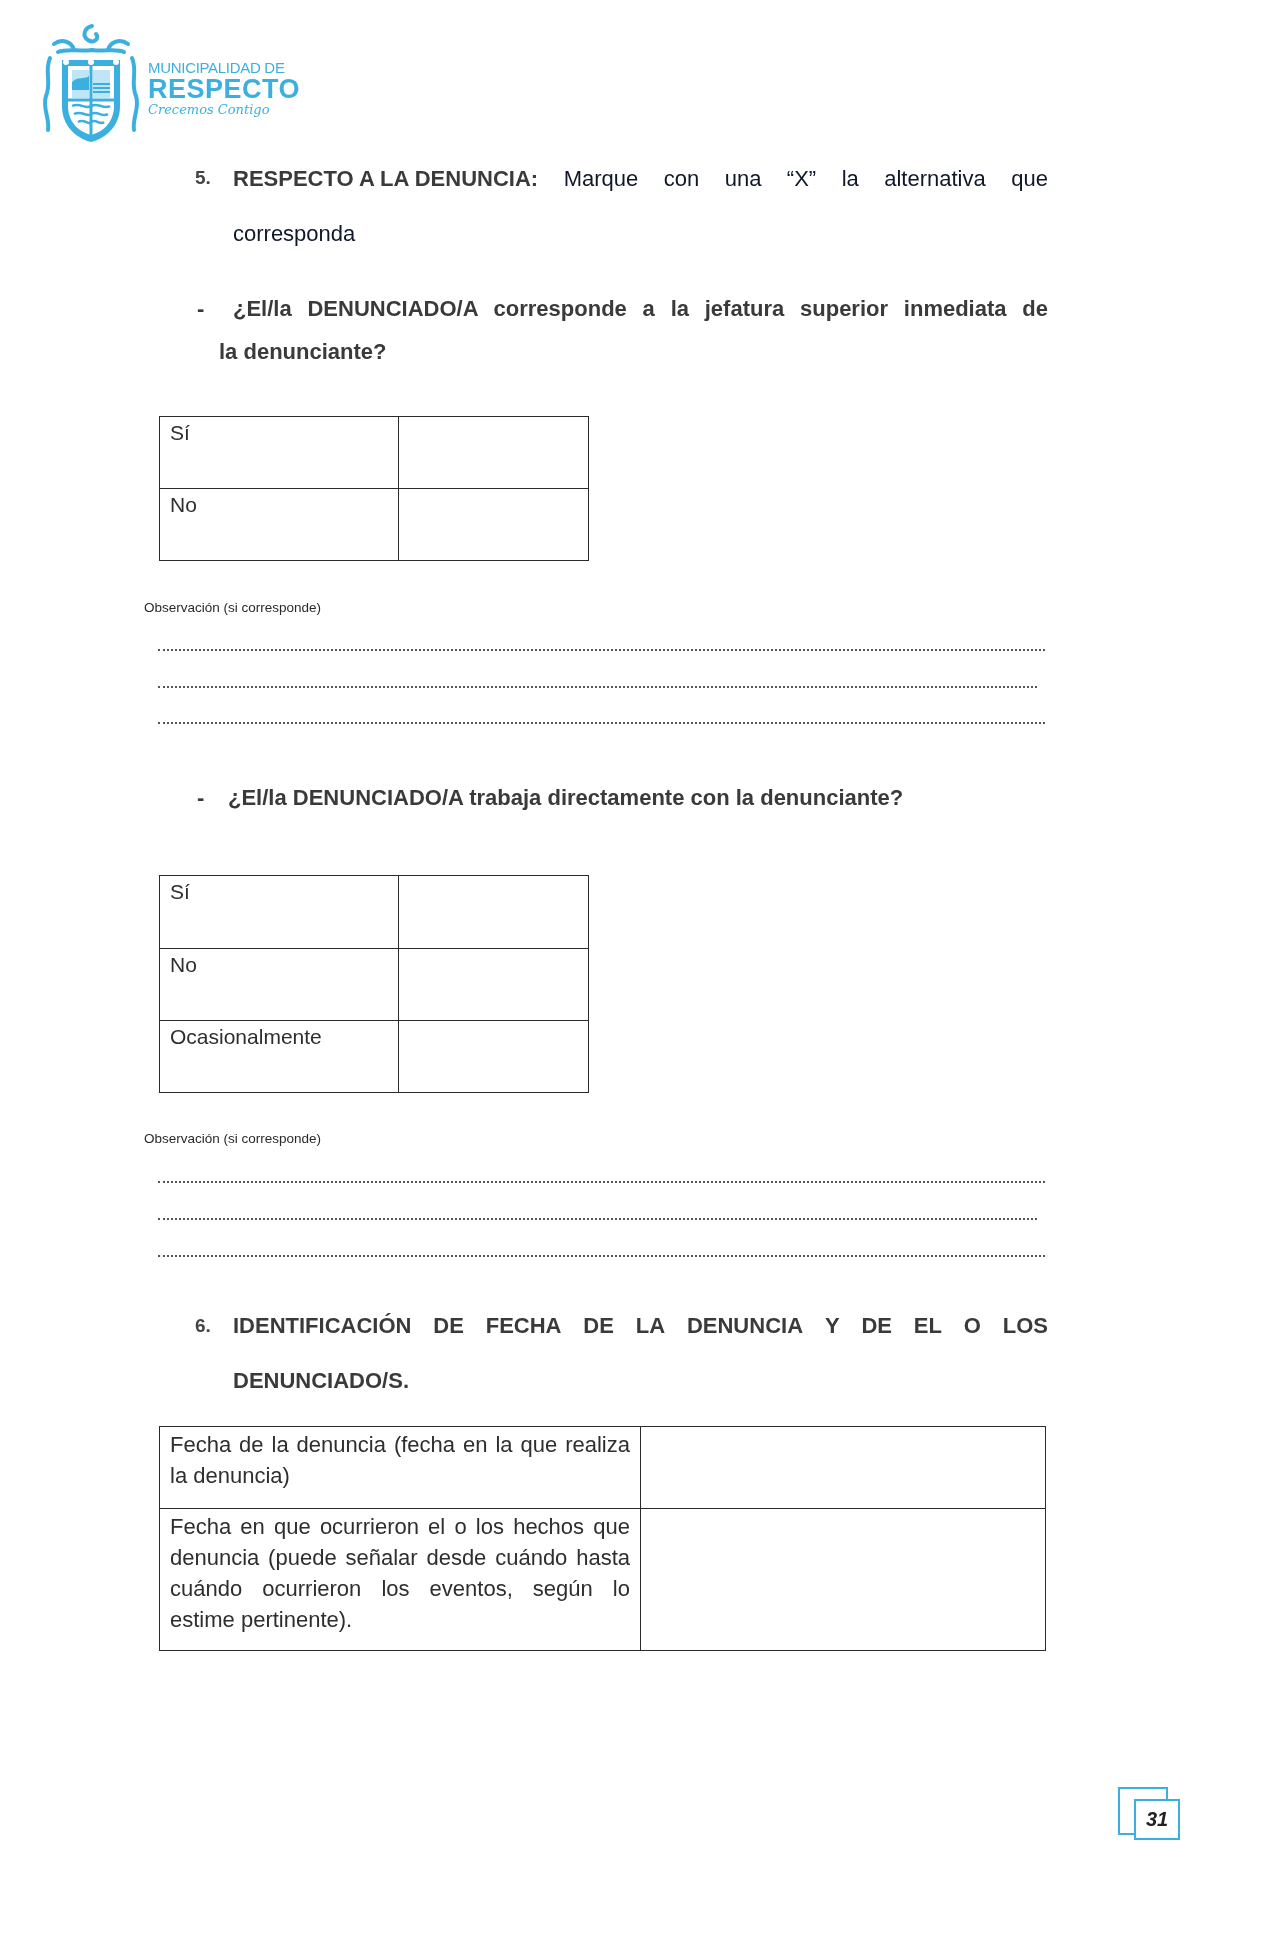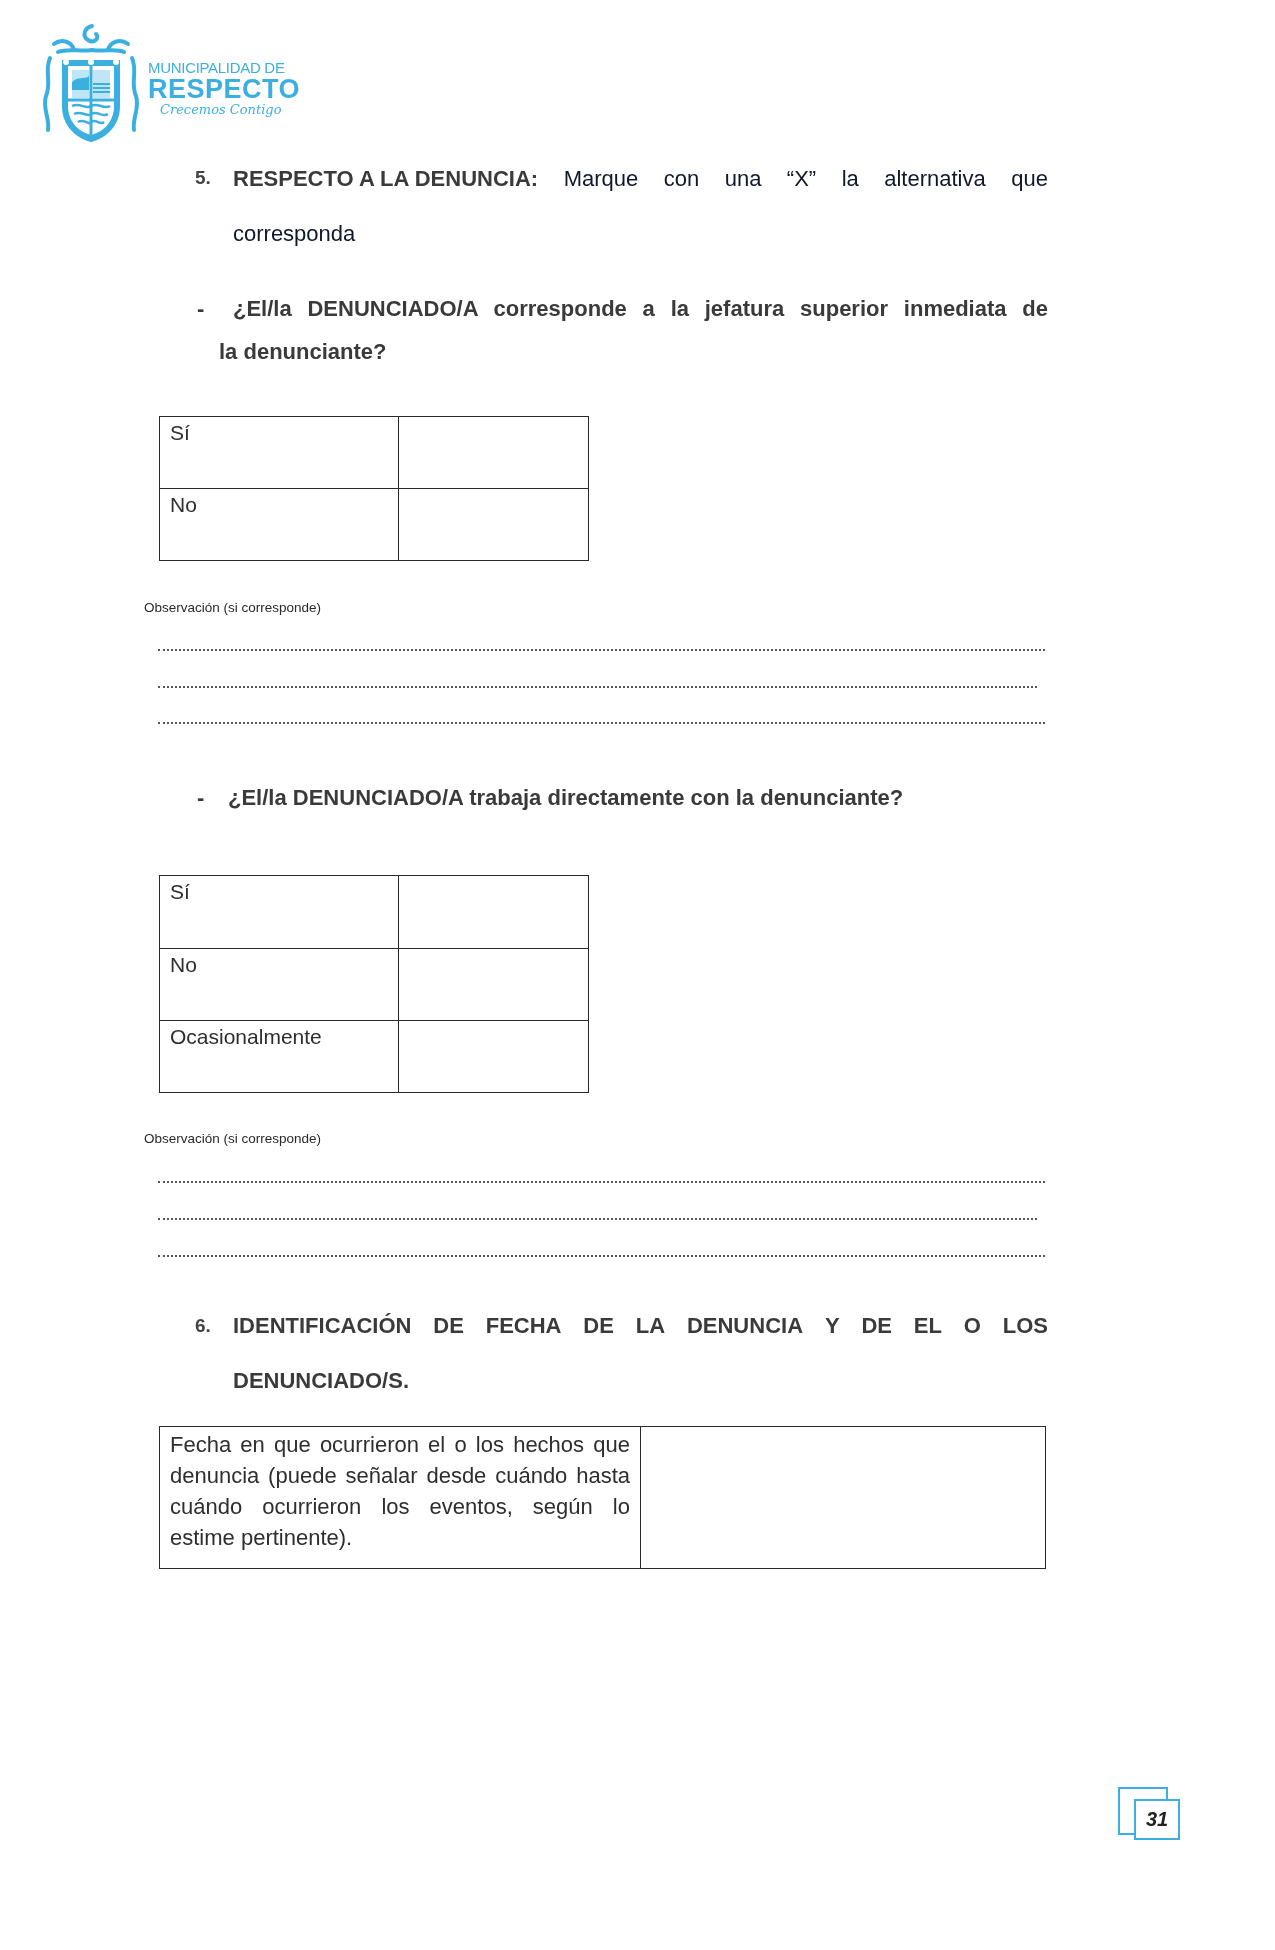--- a/index.html
+++ b/index.html
@@ -5,21 +5,21 @@
   html, body { margin: 0; padding: 0; background: #ffffff; }
   body { width: 1275px; height: 1950px; position: relative; overflow: hidden;
          font-family: "Liberation Sans", "DejaVu Sans", sans-serif; color: #3a3a3a; }
   .abs { position: absolute; }
 
   
   .logo-emblem { left: 40px; top: 22px; width: 102px; height: 124px; }
   .logo-text { left: 148px; top: 60px; color: #3bb0e0; }
   .logo-line1 { font-size: 15px; letter-spacing: -0.3px; line-height: 16px; white-space: nowrap; }
   .logo-line2 { font-size: 27px; font-weight: bold; line-height: 26px; letter-spacing: 0.5px; white-space: nowrap; }
-  .logo-line3 { font-family: "DejaVu Serif", serif; font-style: italic; font-size: 13px; line-height: 16px; margin-left: 12px; white-space: nowrap; }
+  .logo-line3 { font-family: "DejaVu Serif", serif; font-style: italic; font-size: 13px; line-height: 16px; margin-left: 0; white-space: nowrap; }
 
   
   .num { font-size: 19px; font-weight: bold; color: #444; }
   .h-bold { font-weight: bold; font-size: 22px; color: #3a3a3a; }
   .body-txt { font-size: 22px; color: #0f172a; }
   .justify-line { display: flex; justify-content: space-between; white-space: nowrap; }
 
   .q-dash { font-size: 22px; font-weight: bold; color: #3a3a3a; }
   .q-text { font-size: 22px; font-weight: bold; color: #3a3a3a; white-space: nowrap; }
 
@@ -143,20 +143,24 @@
   <span class="h-bold">Y</span>
   <span class="h-bold">DE</span>
   <span class="h-bold">EL</span>
   <span class="h-bold">O</span>
   <span class="h-bold">LOS</span>
 </div>
 <div class="abs h-bold" style="left:233px; top:1368px;">DENUNCIADO/S.</div>
 
 <table class="dates">
   <tbody>
+      <tr style="height:82px;">
+    <td class="dlbl">Fecha de la denuncia (fecha en la que realiza la denuncia)</td>
+    <td></td>
+  </tr>
   <tr style="height:142px;">
     <td class="dlbl">Fecha en que ocurrieron el o los hechos que denuncia (puede señalar desde cuándo hasta cuándo ocurrieron los eventos, según lo estime pertinente).</td>
     <td></td>
   </tr>
 </tbody>
   </table>
 
 <div class="abs pg-back"></div>
 <div class="abs pg-front">31</div>
 

